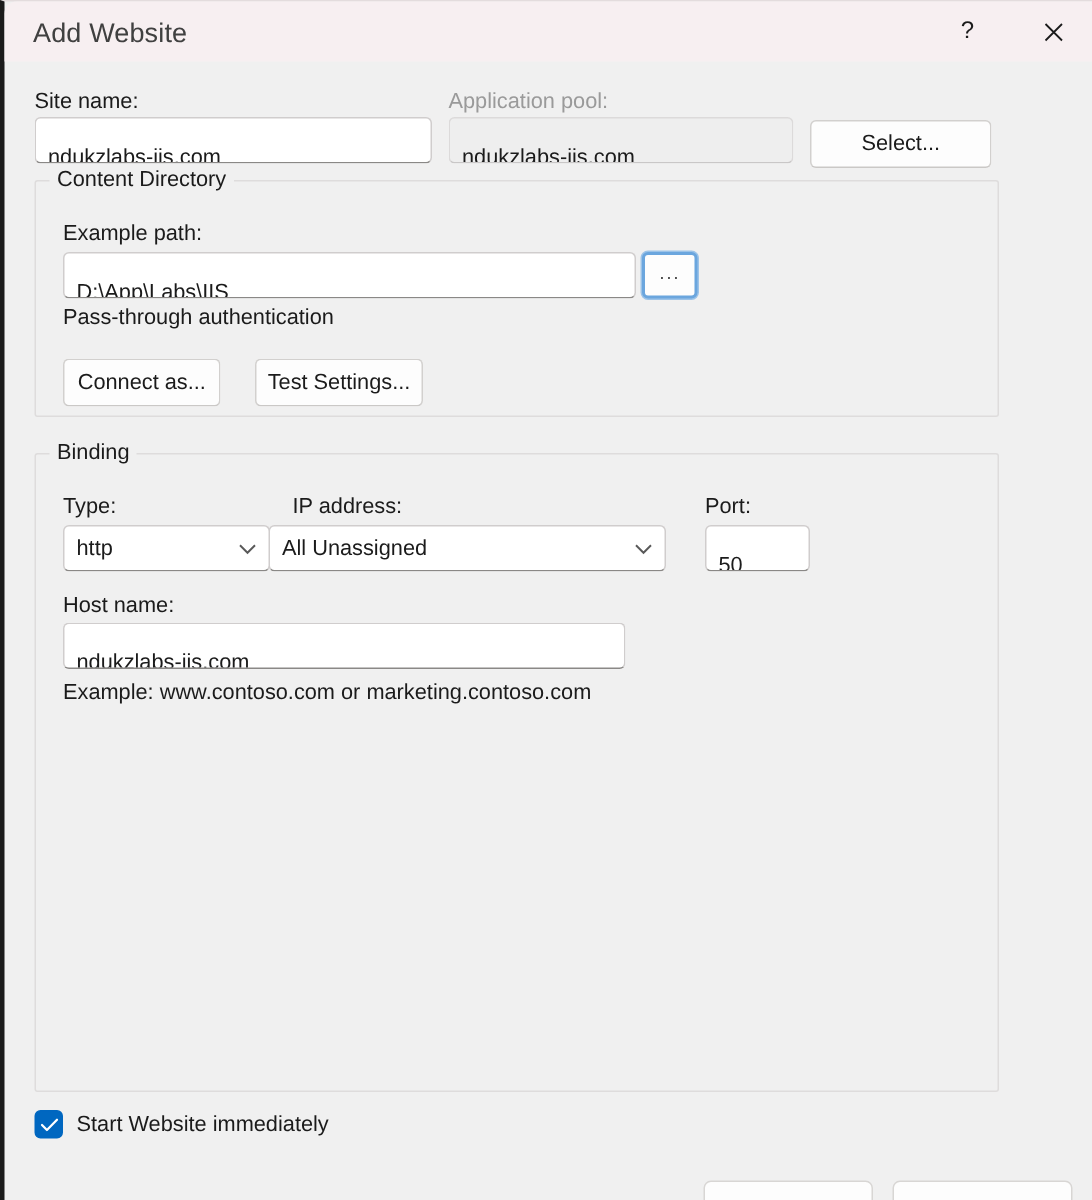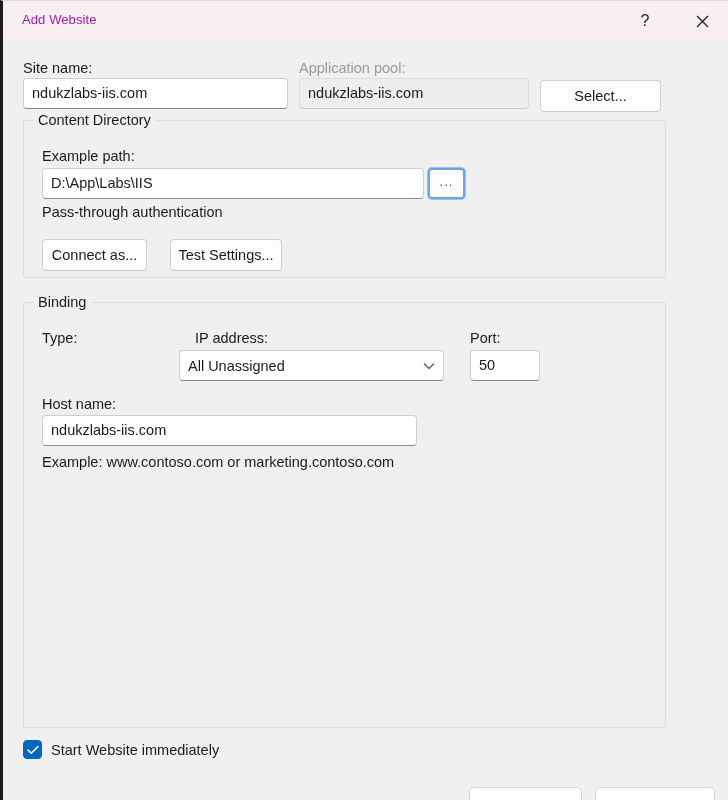--- a/index.html
+++ b/index.html
@@ -33,22 +33,22 @@
     position: absolute;
     left: 0; top: 0;
     width: 725px;
     height: 40px;
     background: #f7eff1;
     border-top-left-radius: 8px;
   }
   .title-text {
     position: absolute;
     left: 19px; top: 11px;
-    font-size: 13px;
-    color: #a21caf;
+    font-size: 18px;
+    color: #404040;
     letter-spacing: 0.1px;
   }
   .caption-btn {
     position: absolute;
     top: 0;
     width: 46px;
     height: 40px;
     display: flex;
     align-items: center;
     justify-content: center;
@@ -78,21 +78,21 @@
   .tbox {
     position: absolute;
     background: #ffffff;
     border: 1px solid #d0cdcd;
     border-bottom: 1px solid #8a8886;
     border-radius: 4px;
     height: 31px;
     font-family: "Liberation Sans", sans-serif;
     font-size: 14.5px;
     color: #1b1b1b;
-    padding: 0 8px;
+    padding: 12px 8px;
     line-height: 29px;
     white-space: nowrap;
     overflow: hidden;
   }
   .tbox.readonly {
     background: #eeeeee;
     border: 1px solid #dcdada;
     border-bottom: 1px solid #c9c7c7;
   }
 
@@ -250,20 +250,28 @@
 
   <div class="btn" style="left:167px; top:238px; width:112px;">Test Settings...</div>
 
   <div class="btn" style="left:39px; top:238px; width:105px;">Connect as...</div>
 
   <div class="group" style="left:20px; top:301px; width:643px; height:426px;"></div>
   <div class="group-title" style="left:30px; top:293px;">Binding</div>
 
   <div class="lbl" style="left:39px; top:329px;">Type:</div>
 
+  <div class="combo" style="left:39px; top:349px; width:138px;">
+    <span class="cval">http</span>
+    <span class="chev">
+      <svg width="12" height="8" viewBox="0 0 12 8">
+        <path d="M1 1.5 L6 6.5 L11 1.5" stroke="#5a5a5a" stroke-width="1.3" fill="none"></path>
+      </svg>
+    </span>
+  </div>
 
   <div class="lbl" style="left:192px; top:329px;">IP address:</div>
 
   <div class="combo" style="left:176px; top:349px; width:265px;">
     <span class="cval">All Unassigned</span>
     <span class="chev">
       <svg width="12" height="8" viewBox="0 0 12 8">
         <path d="M1 1.5 L6 6.5 L11 1.5" stroke="#5a5a5a" stroke-width="1.3" fill="none"></path>
       </svg>
     </span>

